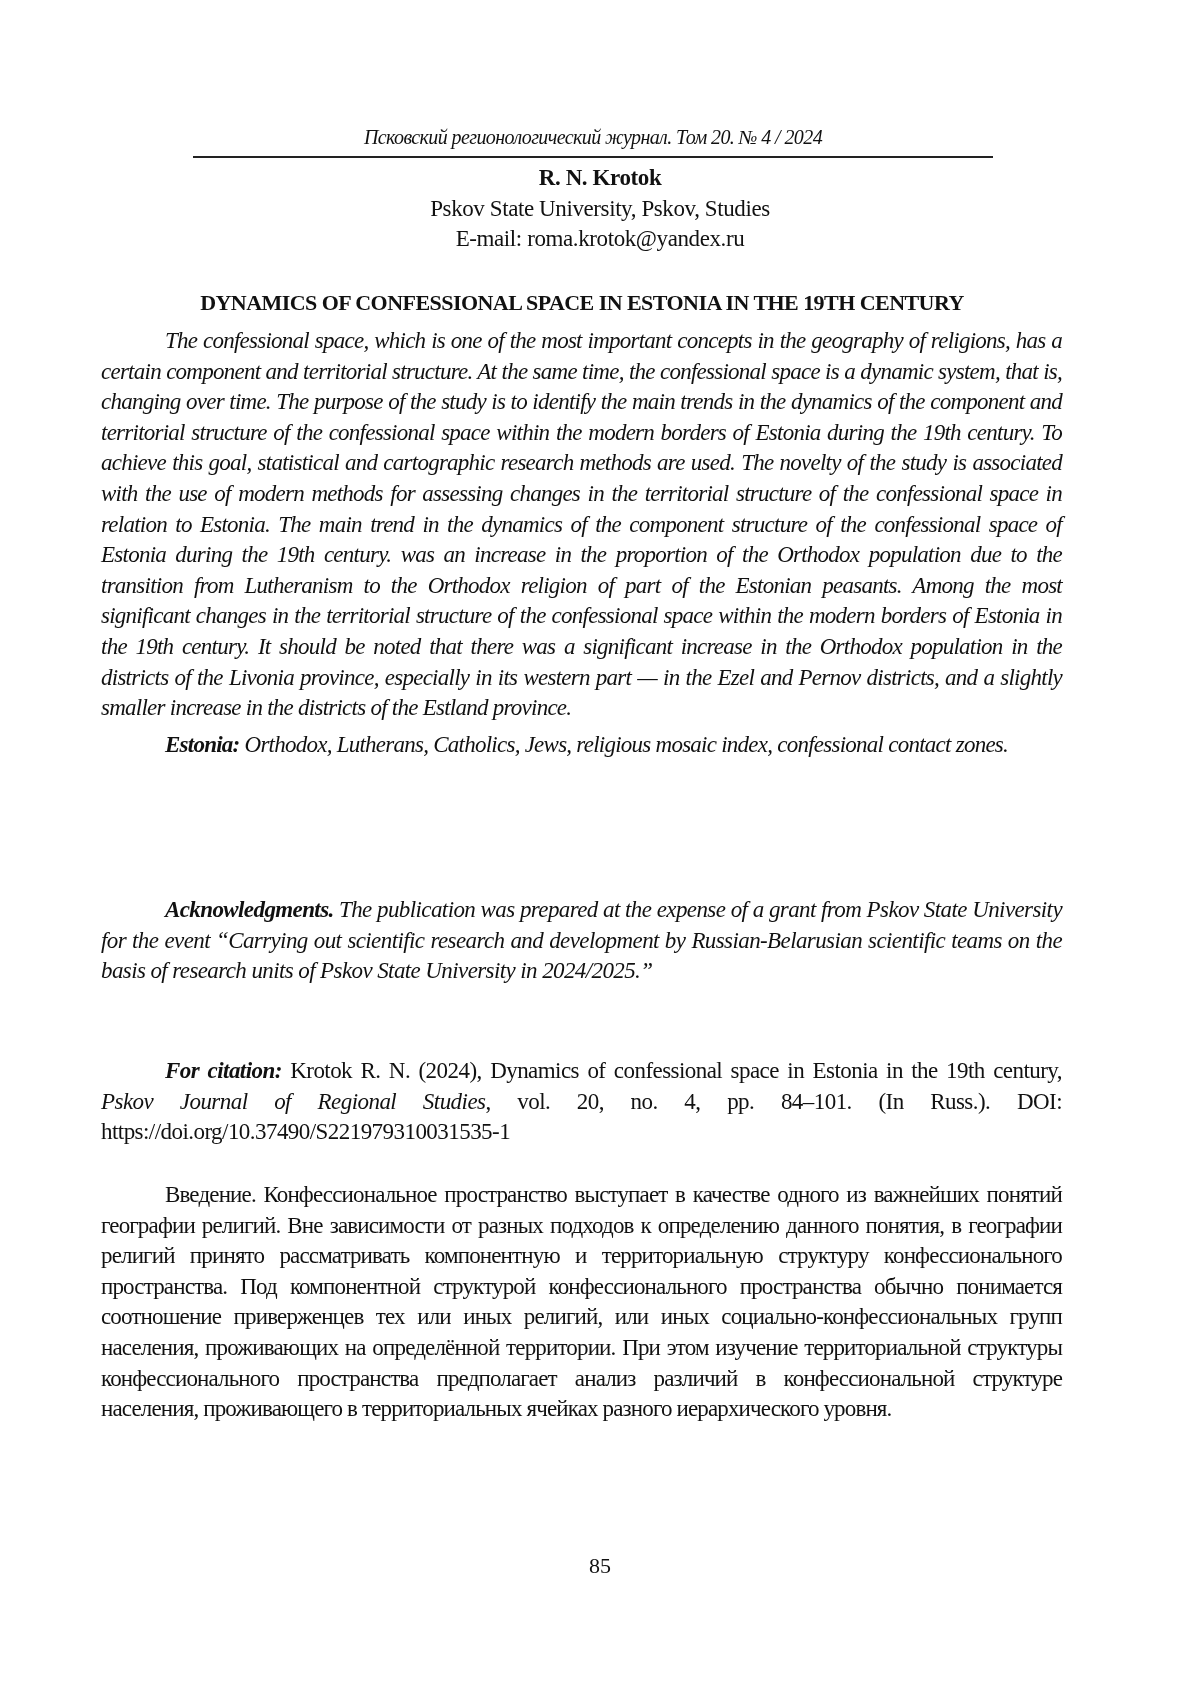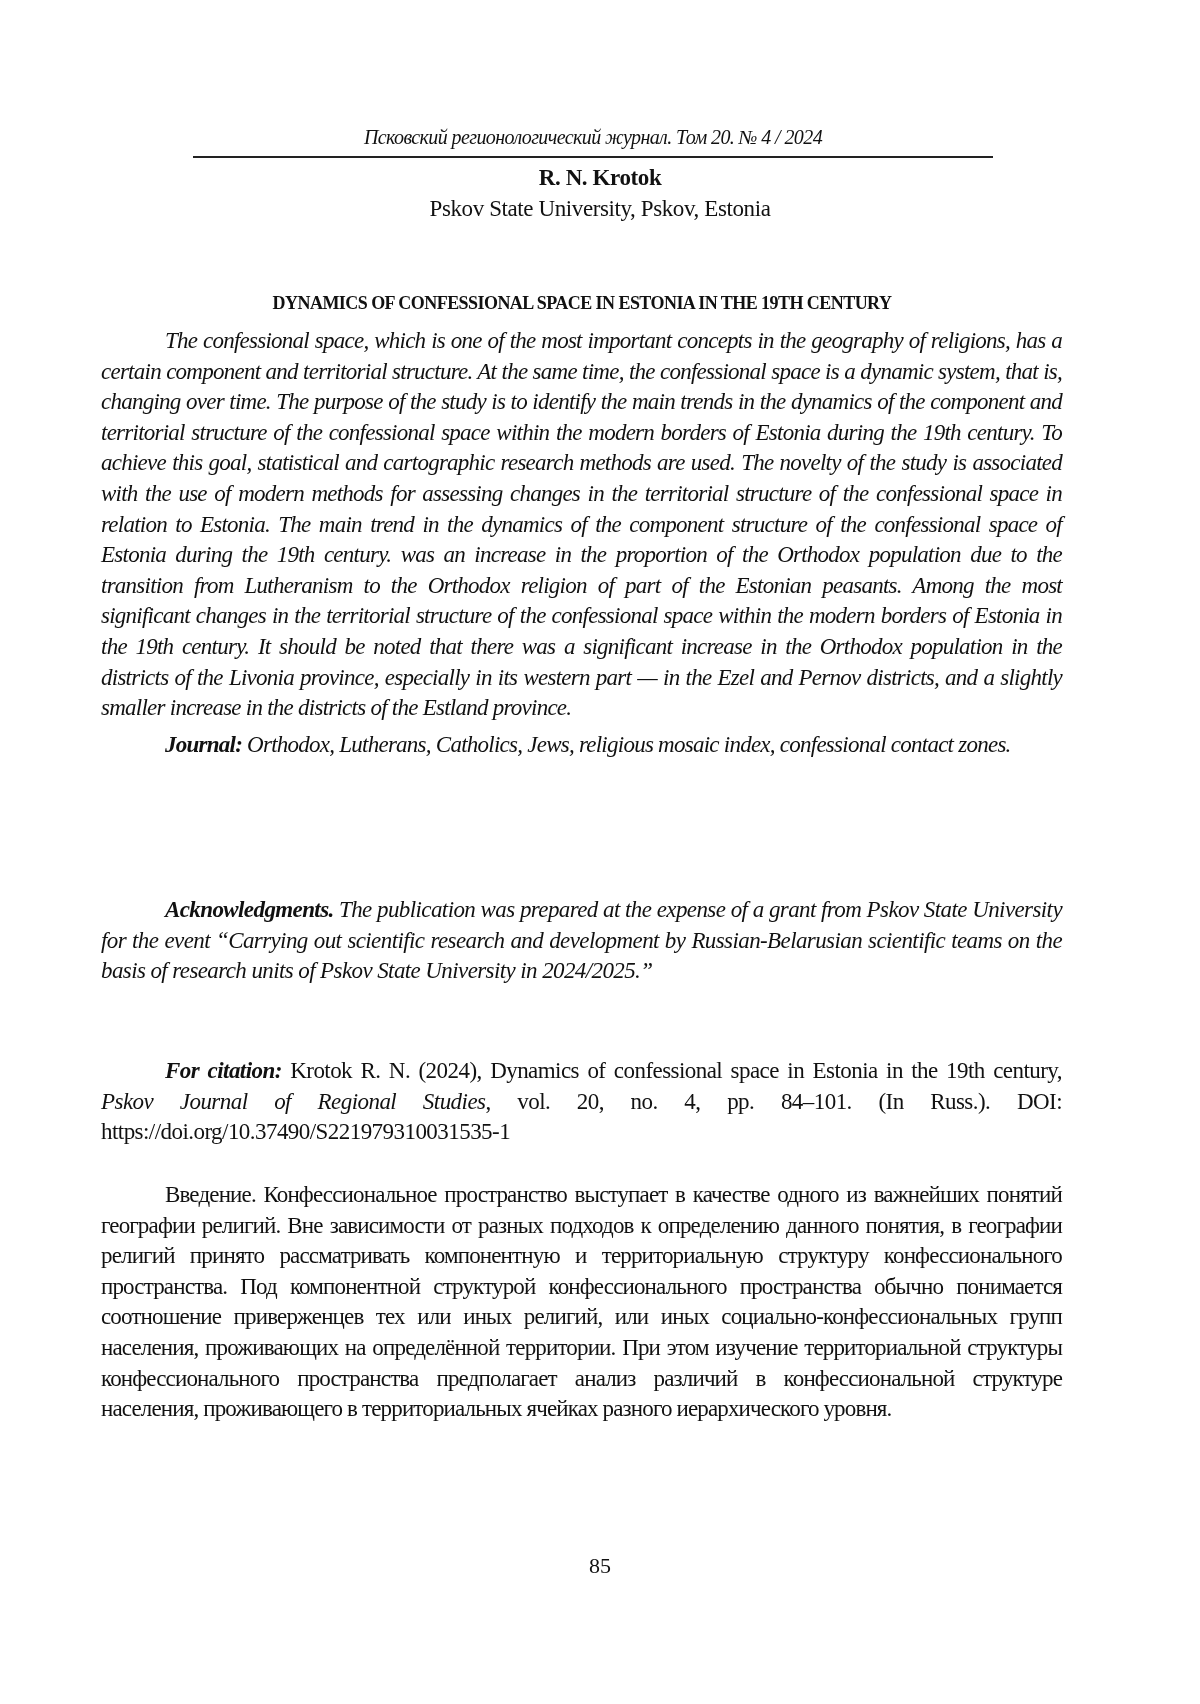--- a/index.html
+++ b/index.html
@@ -6,21 +6,21 @@
   body { width: 1200px; height: 1704px; position: relative; overflow: hidden;
          font-family: "Liberation Serif", "DejaVu Serif", serif; color: #111; }
   .page { position: absolute; left: 0; top: 0; width: 1200px; height: 1704px; }
   .running-head { position: absolute; left: 193px; top: 122px; width: 800px; text-align: center;
                   font-style: italic; font-size: 20px; letter-spacing: -0.6px; line-height: 30px; }
   .head-rule { position: absolute; left: 193px; top: 156px; width: 800px; height: 2px; background: #222; }
   .author-block { position: absolute; left: 0; top: 163px; width: 1200px; text-align: center;
                   font-size: 23px; line-height: 30.5px; letter-spacing: -0.4px; }
   .author-name { font-weight: bold; }
   .title { position: absolute; left: 95px; top: 288px; width: 974px; text-align: center;
-           font-weight: bold; font-size: 18px; letter-spacing: -0.55px; line-height: 30px; white-space: nowrap; }
+           font-weight: bold; font-size: 22px; letter-spacing: -0.55px; line-height: 30px; white-space: nowrap; }
   .text { position: absolute; left: 95px; width: 973px; font-size: 23px; line-height: 30.6px;
           text-align: justify; letter-spacing: -0.5px; }
   .text p { margin: 6px; text-indent: 64px; }
   .abstract { top: 320px; font-style: italic; letter-spacing: -0.75px; }
   .ack { top: 889px; font-style: italic; letter-spacing: -0.6px; }
   .cite { top: 1050px; letter-spacing: -0.55px; }
   .intro { top: 1174px; letter-spacing: -0.85px; }
   .label-bi { font-weight: bold; font-style: italic; }
   .label-b { font-weight: normal; }
   .it { font-style: italic; }
@@ -30,28 +30,29 @@
 </head>
 <body>
 
 <div class="page">
 
   <div class="running-head">Псковский регионологический журнал. Том 20. № 4 / 2024</div>
   <div class="head-rule"></div>
 
   <div class="author-block">
     <div class="author-name">R. N. Krotok</div>
-    <div>Pskov State University, Pskov, Estonia</div>
+    <div>Pskov State University, Pskov, Studies</div>
+    <div>E-mail: roma.krotok@yandex.ru</div>
   </div>
 
   <div class="title">DYNAMICS OF CONFESSIONAL SPACE IN ESTONIA IN THE 19TH CENTURY</div>
 
   <div class="text abstract">
     <p>The confessional space, which is one of the most important concepts in the geography of religions, has a certain component and territorial structure. At the same time, the confessional space is a dynamic system, that is, changing over time. The purpose of the study is to identify the main trends in the dynamics of the component and territorial structure of the confessional space within the modern borders of Estonia during the 19th century. To achieve this goal, statistical and cartographic research methods are used. The novelty of the study is associated with the use of modern methods for assessing changes in the territorial structure of the confessional space in relation to Estonia. The main trend in the dynamics of the component structure of the confessional space of Estonia during the 19th century. was an increase in the proportion of the Orthodox population due to the transition from Lutheranism to the Orthodox religion of part of the Estonian peasants. Among the most significant changes in the territorial structure of the confessional space within the modern borders of Estonia in the 19th century. It should be noted that there was a significant increase in the Orthodox population in the districts of the Livonia province, especially in its western part — in the Ezel and Pernov districts, and a slightly smaller increase in the districts of the Estland province.</p>
-    <p><span class="label-bi">Journal:</span><span> Orthodox, Lutherans, Catholics, Jews, religious mosaic index, confessional contact zones.</span></p>
+    <p><span class="label-bi">Estonia:</span><span> Orthodox, Lutherans, Catholics, Jews, religious mosaic index, confessional contact zones.</span></p>
   </div>
 
   <div class="text ack">
     <p><span class="label-bi">Acknowledgments.</span><span> The publication was prepared at the expense of a grant from Pskov State University for the event “Carrying out scientific research and development by Russian-Belarusian scientific teams on the basis of research units of Pskov State University in 2024/2025.”</span></p>
   </div>
 
   <div class="text cite">
     <p><span class="label-bi">For citation:</span><span> Krotok R. N. (2024), Dynamics of confessional space in Estonia in the 19th century, </span><span class="it">Pskov Journal of Regional Studies</span><span>, vol. 20, no. 4, pp. 84–101. (In Russ.). DOI: https://doi.org/10.37490/S221979310031535-1</span></p>
   </div>
 

